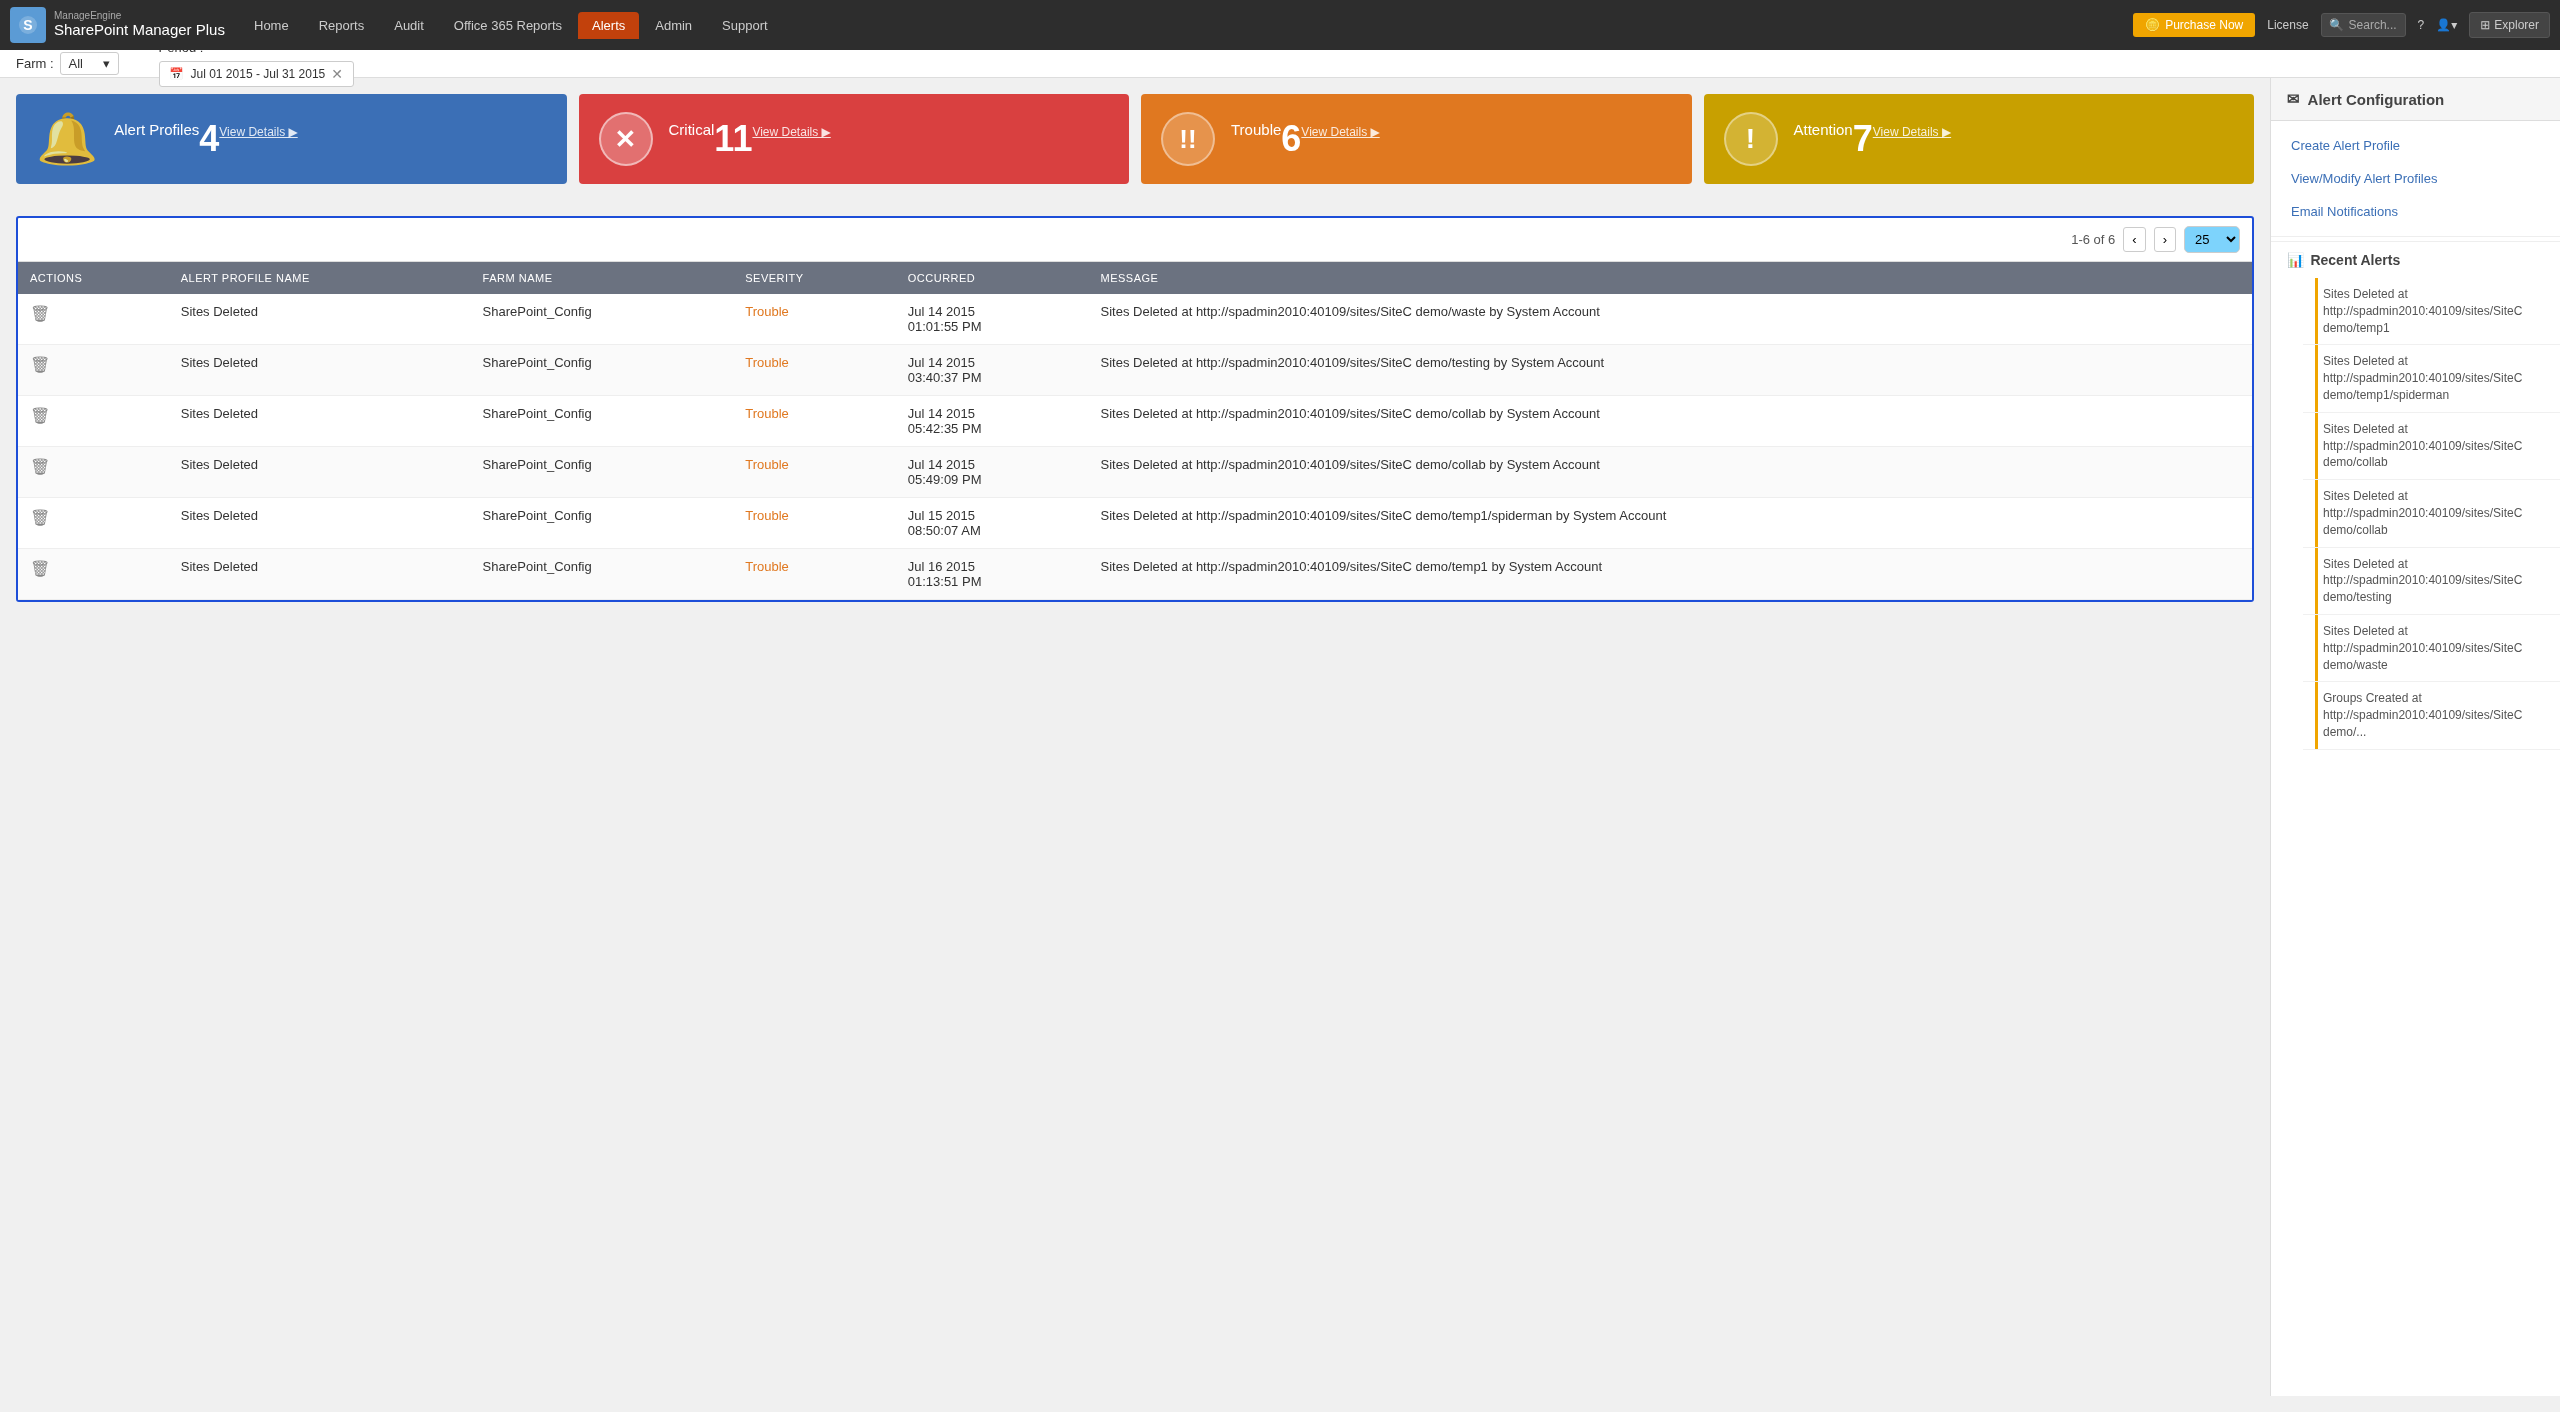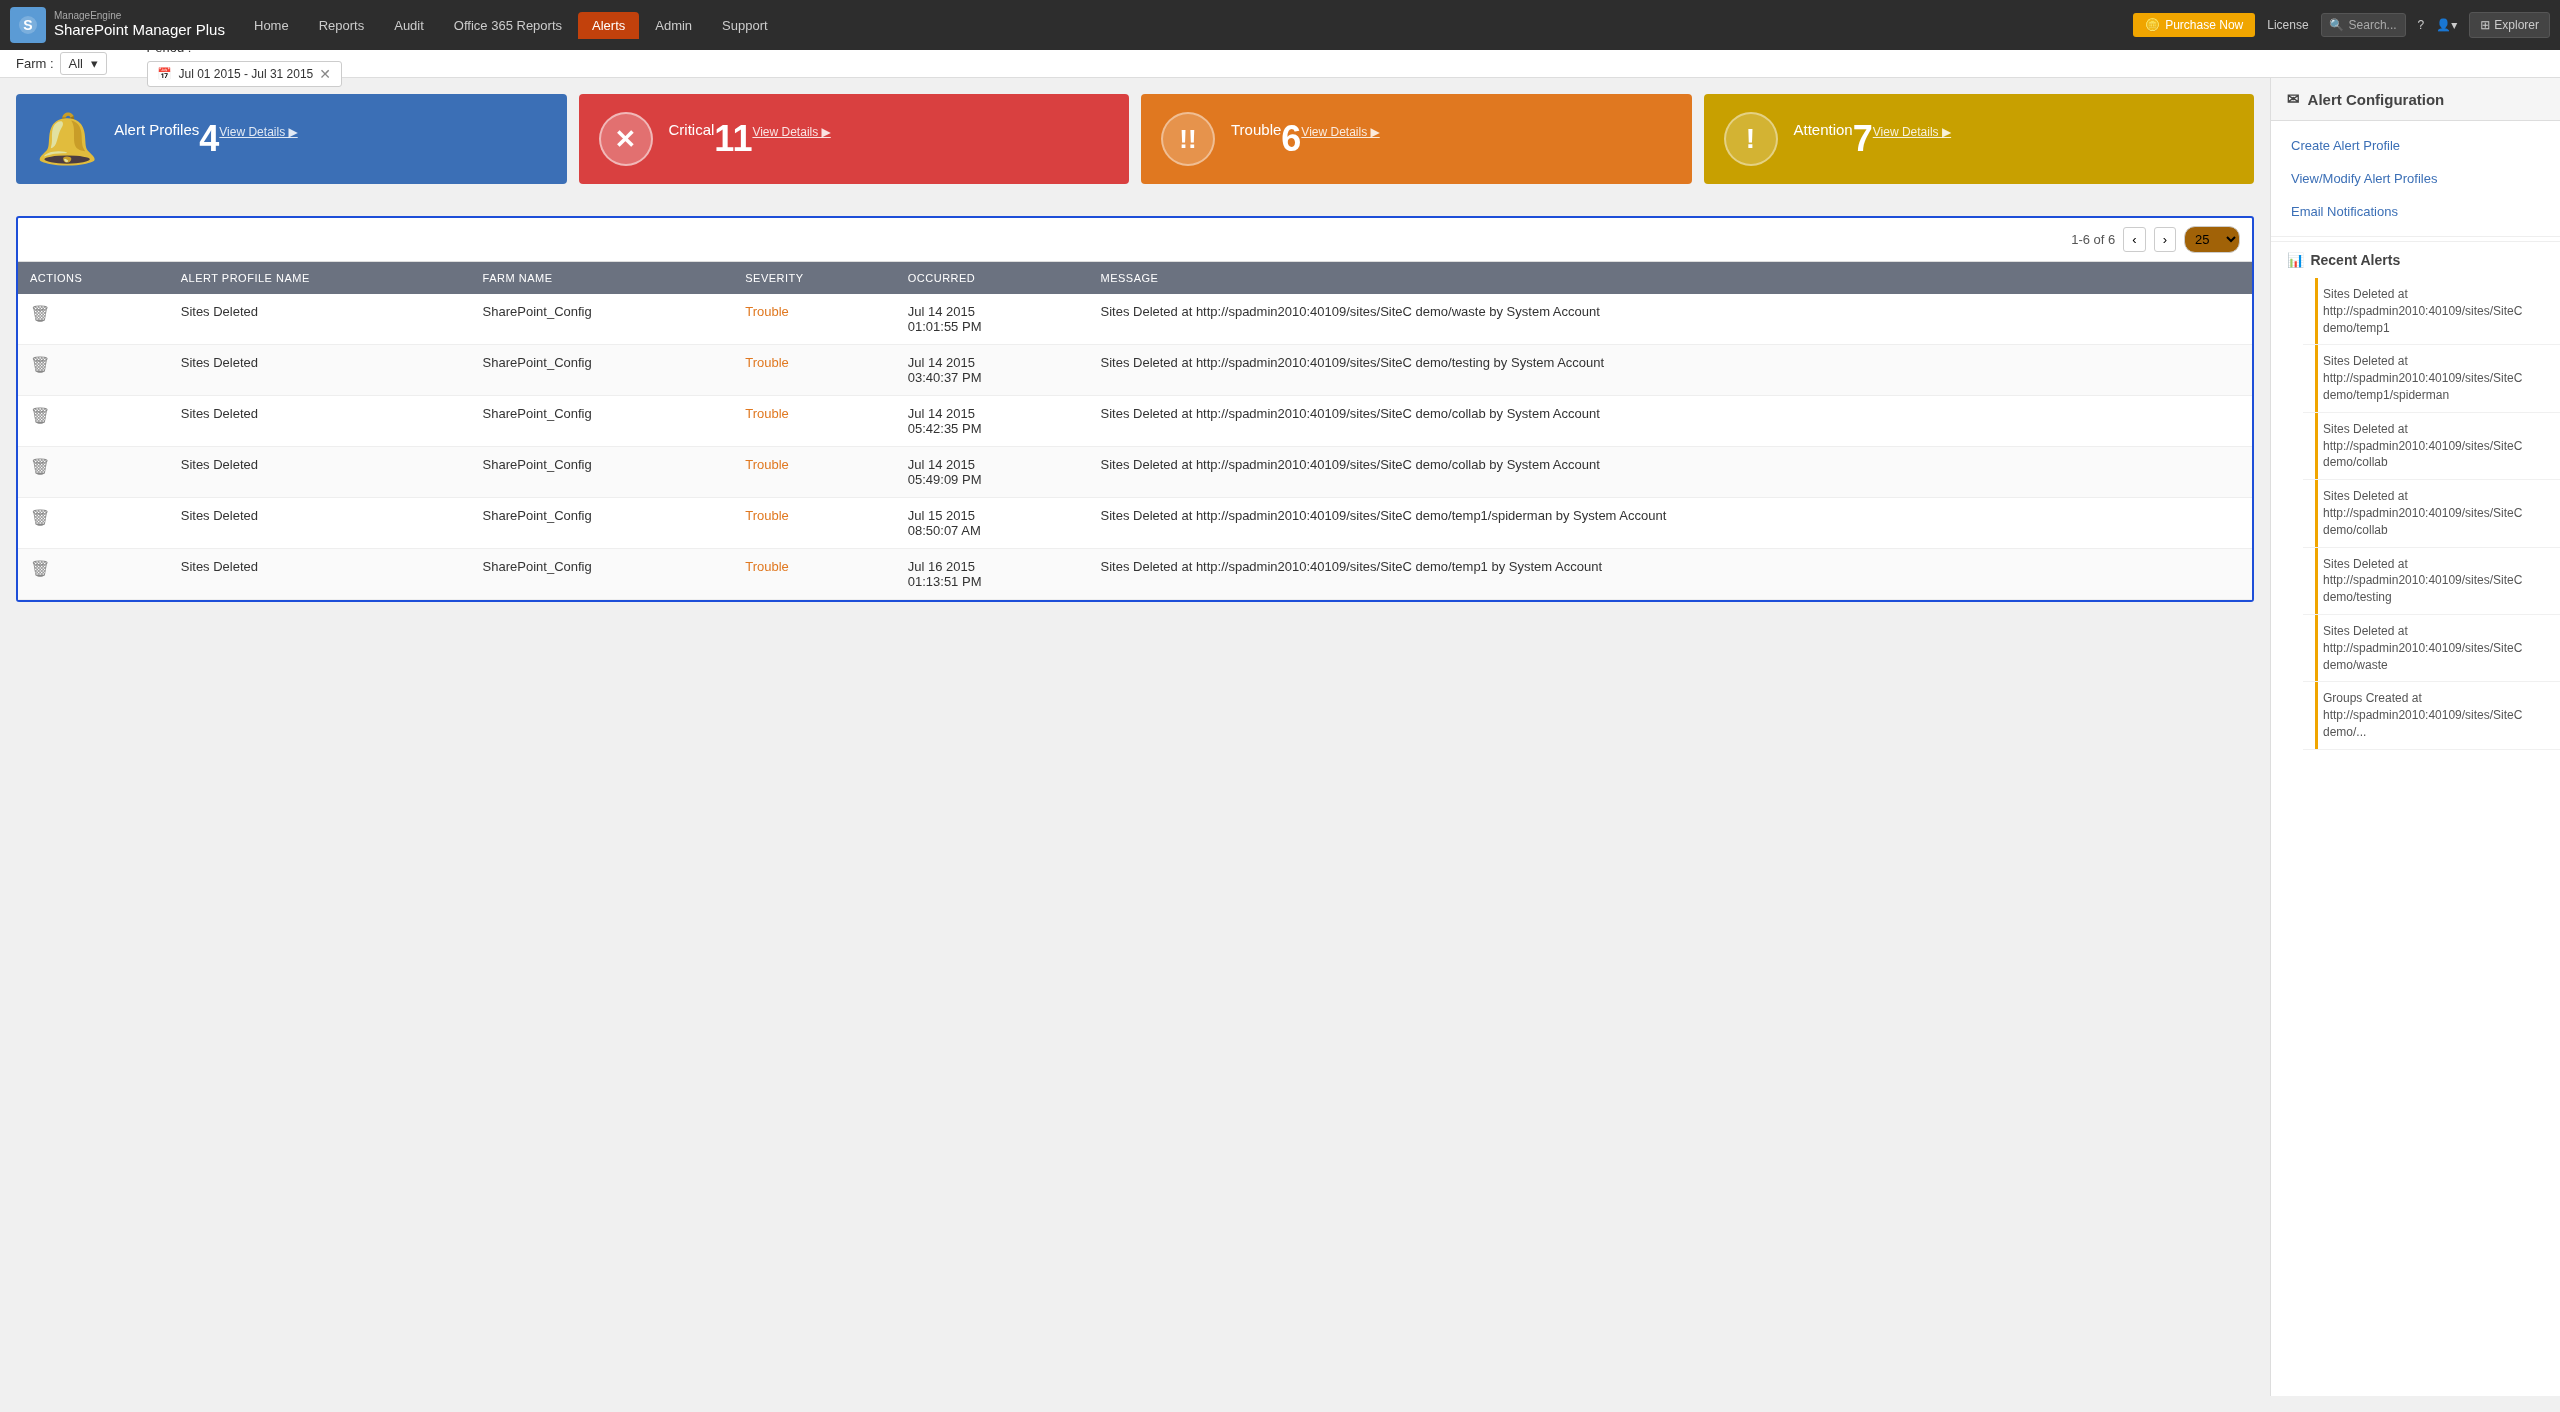--- a/index.html
+++ b/index.html
@@ -67,21 +67,21 @@
     
     .sub-bar {
       background: #fff; border-bottom: 1px solid #ddd;
       display: flex; align-items: center; padding: 8px 16px; gap: 20px; height: 28px;
     }
     .farm-selector {
       display: flex; align-items: center; gap: 6px; font-size: 13px;
     }
     .farm-dropdown {
       background: #fff; border: 1px solid #ccc; border-radius: 3px;
-      padding: 3px 8px; font-size: 13px; cursor: pointer; display: flex; align-items: center; gap: 8px;
+      padding: 3px 8px; font-size: 13px; cursor: pointer; display: flex; align-items: center; gap: 20px;
     }
     .period-selector {
       display: flex; align-items: flex-start; gap: 6px; font-size: 13px; margin-left: 20px; flex-direction: column;
     }
     .period-input {
       background: #fff; border: 1px solid #ccc; border-radius: 3px;
       padding: 4px 10px; font-size: 12px; display: flex; align-items: center; gap: 6px;
     }
     .period-close { color: #888; cursor: pointer; font-size: 14px; }
 
@@ -133,22 +133,22 @@
       display: flex; align-items: center; justify-content: flex-end;
       padding: 8px 12px; border-bottom: 1px solid #ddd; gap: 8px;
     }
     .pagination-info { font-size: 13px; color: #555; }
     .pagination-btn {
       background: #fff; border: 1px solid #ccc; padding: 4px 8px;
       cursor: pointer; border-radius: 3px; font-size: 13px;
     }
     .pagination-btn:disabled { color: #ccc; cursor: default; }
     .page-size-select {
-      background: #a16207; border: 1px solid #ccc; padding: 4px 6px;
-      border-radius: 11px; font-size: 13px; cursor: pointer;
+      background: #7dd3fc; border: 1px solid #ccc; padding: 4px 6px;
+      border-radius: 5px; font-size: 13px; cursor: pointer;
     }
     table { width: 100%; border-collapse: collapse; }
     thead tr { background: #6b7280; color: #fff; }
     thead th {
       padding: 10px 12px; text-align: left; font-size: 11px;
       font-weight: 400; letter-spacing: 0.5px; text-transform: uppercase;
     }
     tbody tr { border-bottom: 1px solid #eee; }
     tbody tr:nth-child(even) { background: #fafafa; }
     tbody td { padding: 10px 12px; font-size: 13px; vertical-align: top; }

